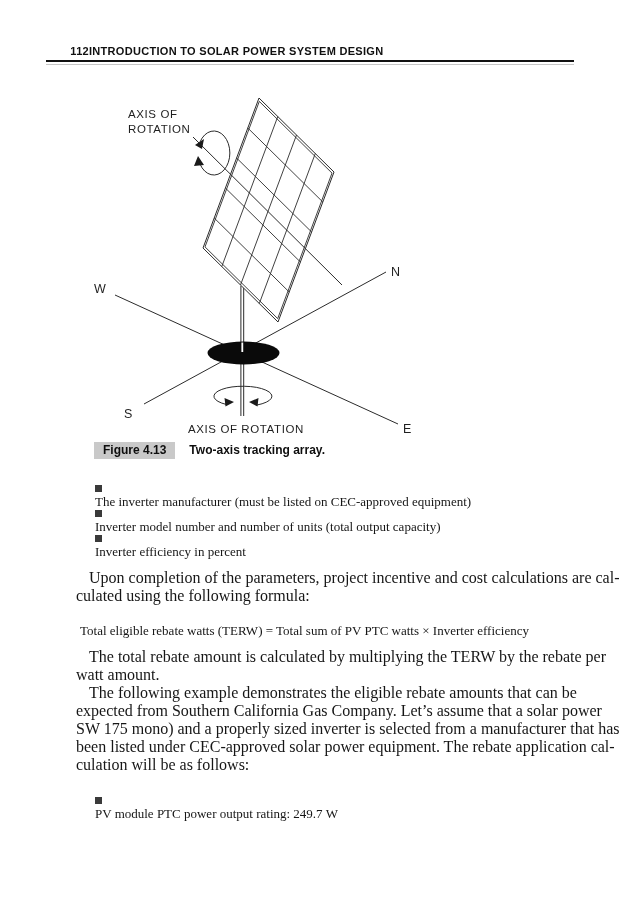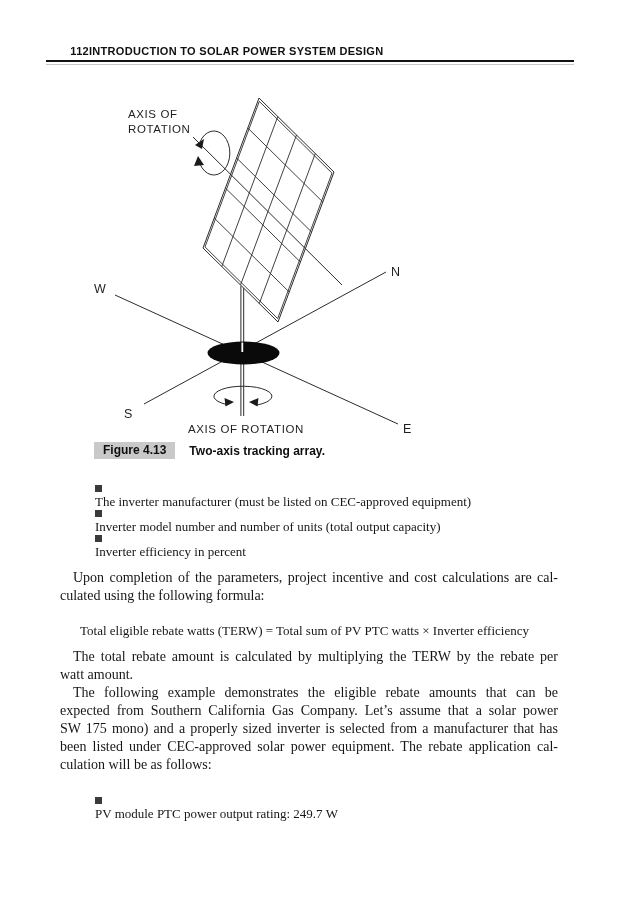--- a/index.html
+++ b/index.html
@@ -20,26 +20,26 @@
   }
   .running-head .pagenum{width:41px;}
   .head-rule{position:absolute;left:46px;top:60px;width:528px;height:2px;background:#111;}
   .head-rule-ghost{position:absolute;left:46px;top:64px;width:528px;height:1px;background:#c6c6c6;}
   
   .fig-svg{position:absolute;left:0;top:0;}
   .fig-caption{
     position:absolute;left:94px;top:442px;
     font-family:"Liberation Sans", sans-serif;
     font-weight:bold;font-size:12px;color:#0e0e0e;
-    display:flex;align-items:center;
+    display:flex;align-items:flex-start;
   }
   .fig-caption .tag{background:#c9c9c9;padding:1px 9px 2px 9px;}
   .fig-caption .txt{padding:1px 0 0 14px;}
   
-  .para{position:absolute;left:60px;width:498px;font-size:14px;line-height:18px;}
+  .para{position:absolute;left:76px;width:498px;font-size:16px;line-height:18px;}
   .para .line{text-align:justify;text-align-last:justify;white-space:nowrap;}
   .para .line:last-child{text-align-last:left;}
   .para .line:first-child{text-indent:13px;}
   .formula{position:absolute;left:80px;width:500px;font-size:13px;line-height:18px;white-space:nowrap;}
   .bullets{position:absolute;left:95px;width:482px;font-size:13px;line-height:18px;}
   .bullets .bline{display:flex;align-items:baseline;flex-direction:column;}
   .bullets .sq{
     flex:0 0 auto;width:7px;height:7px;background:#3a3a3a;
     margin-right:9px;transform:translateY(-1px);
   }

